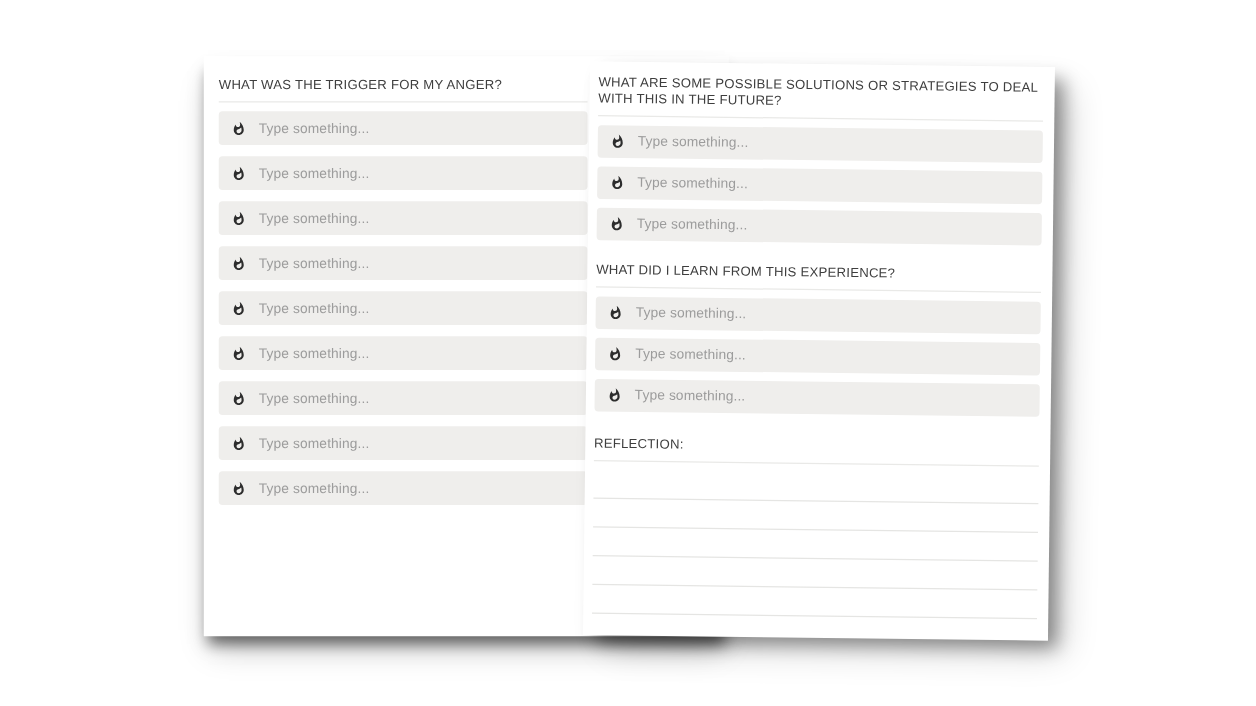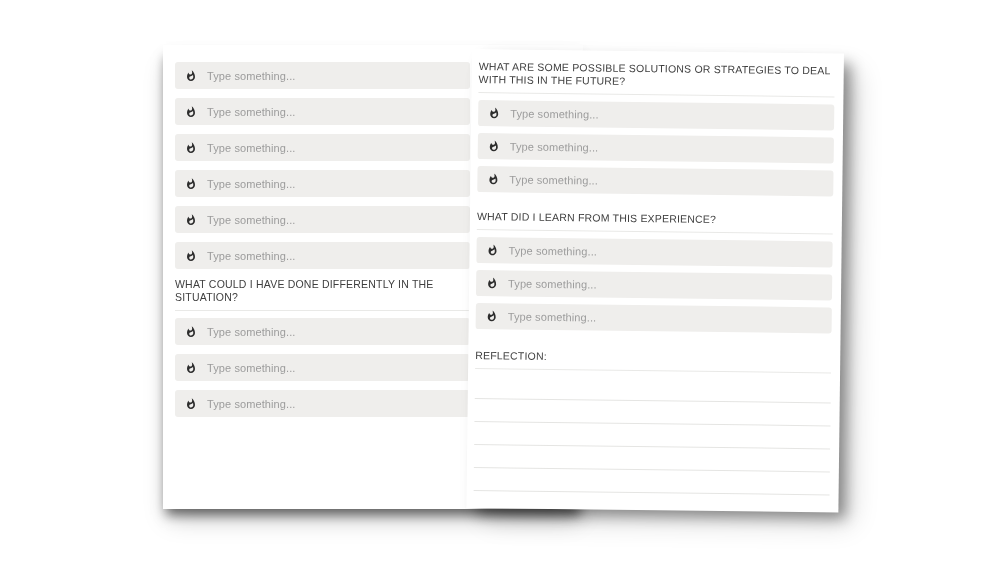--- a/index.html
+++ b/index.html
@@ -82,20 +82,21 @@
   }
 </style>
 </head>
 <body>
 
 <div class="canvas">
 
   <div class="page page-left">
 
     <div class="section sec-1">
+      <div class="heading">WHAT WAS THE TRIGGER FOR MY ANGER?</div>
       <div class="input-row">
         <span class="flame">
             <svg width="12" height="12" viewBox="0 0 24 24" fill="#2d2d2d">
               <path d="M13.5.67s.74 2.65.74 4.8c0 2.06-1.35 3.73-3.41 3.73-2.07 0-3.63-1.67-3.63-3.73l.03-.36C5.21 7.51 4 10.62 4 14c0 4.42 3.58 8 8 8s8-3.58 8-8C20 8.61 17.41 3.8 13.5.67zM11.71 19c-1.78 0-3.22-1.4-3.22-3.14 0-1.62 1.05-2.76 2.81-3.12 1.77-.36 3.6-1.21 4.62-2.58.39 1.29.59 2.65.59 4.04 0 2.65-2.15 4.8-4.8 4.8z"></path>
             </svg>
           </span>
         <span class="placeholder">Type something...</span>
       </div>
       <div class="input-row">
         <span class="flame">
@@ -136,21 +137,20 @@
         <span class="flame">
             <svg width="12" height="12" viewBox="0 0 24 24" fill="#2d2d2d">
               <path d="M13.5.67s.74 2.65.74 4.8c0 2.06-1.35 3.73-3.41 3.73-2.07 0-3.63-1.67-3.63-3.73l.03-.36C5.21 7.51 4 10.62 4 14c0 4.42 3.58 8 8 8s8-3.58 8-8C20 8.61 17.41 3.8 13.5.67zM11.71 19c-1.78 0-3.22-1.4-3.22-3.14 0-1.62 1.05-2.76 2.81-3.12 1.77-.36 3.6-1.21 4.62-2.58.39 1.29.59 2.65.59 4.04 0 2.65-2.15 4.8-4.8 4.8z"></path>
             </svg>
           </span>
         <span class="placeholder">Type something...</span>
       </div>
     </div>
 
     <div class="section sec-3">
-      <div class="heading">WHAT COULD I HAVE DONE DIFFERENTLY IN THE SITUATION?</div>
       <div class="input-row">
         <span class="flame">
             <svg width="12" height="12" viewBox="0 0 24 24" fill="#2d2d2d">
               <path d="M13.5.67s.74 2.65.74 4.8c0 2.06-1.35 3.73-3.41 3.73-2.07 0-3.63-1.67-3.63-3.73l.03-.36C5.21 7.51 4 10.62 4 14c0 4.42 3.58 8 8 8s8-3.58 8-8C20 8.61 17.41 3.8 13.5.67zM11.71 19c-1.78 0-3.22-1.4-3.22-3.14 0-1.62 1.05-2.76 2.81-3.12 1.77-.36 3.6-1.21 4.62-2.58.39 1.29.59 2.65.59 4.04 0 2.65-2.15 4.8-4.8 4.8z"></path>
             </svg>
           </span>
         <span class="placeholder">Type something...</span>
       </div>
       <div class="input-row">
         <span class="flame">

